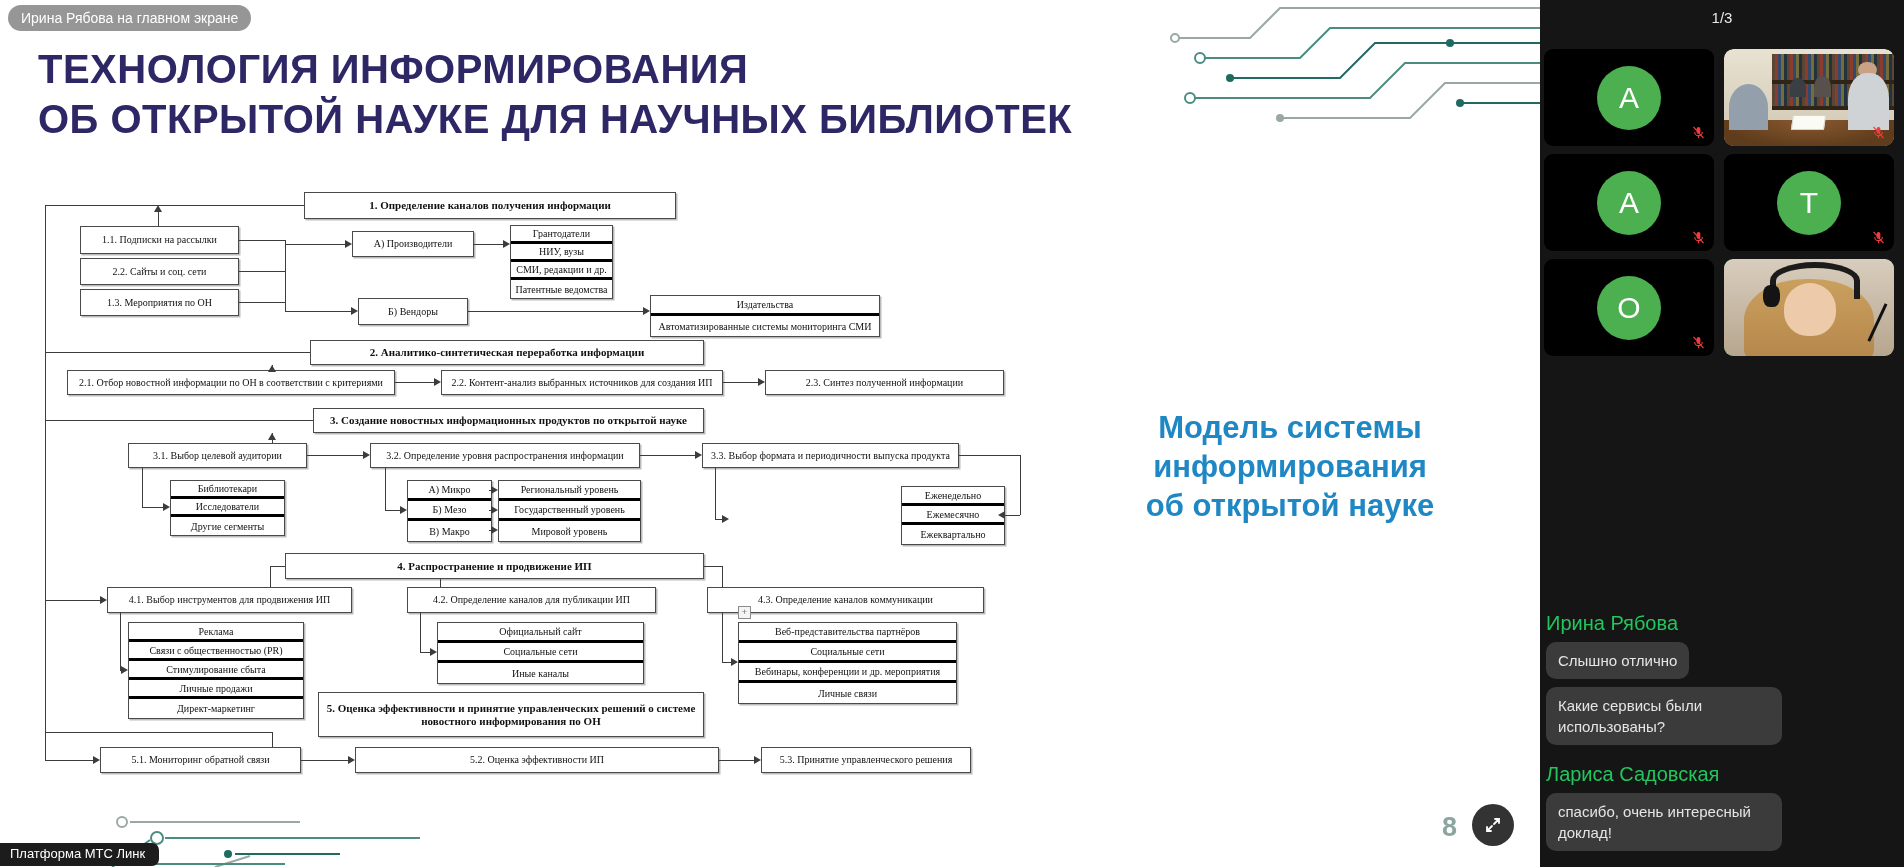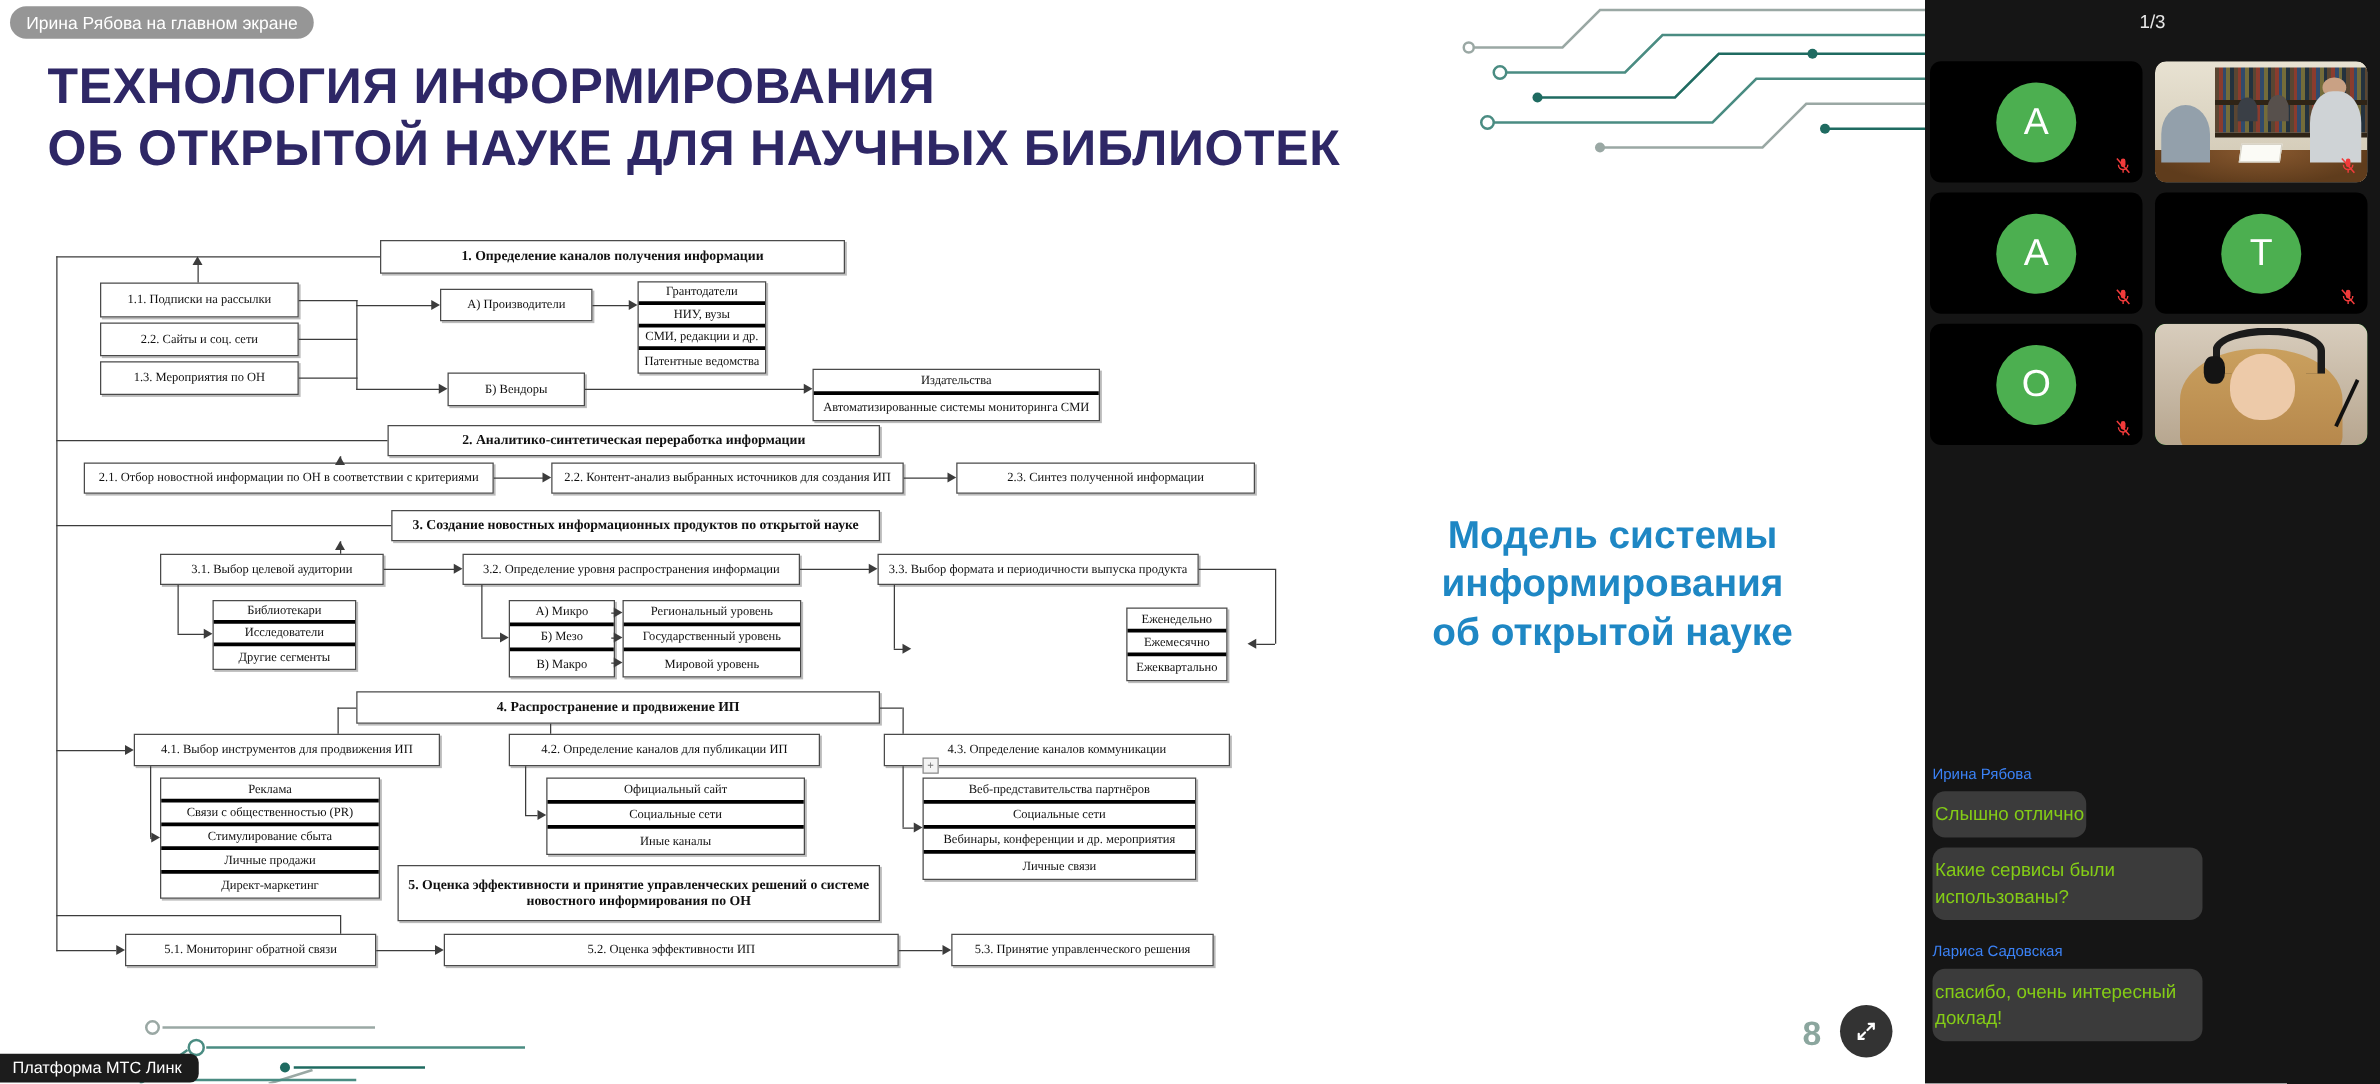--- a/index.html
+++ b/index.html
@@ -80,23 +80,23 @@
   .webcam .hair{position:absolute;left:12%;bottom:-9%;width:76%;height:88%;
     background:linear-gradient(#caa05e,#b4854a);border-radius:48% 48% 18% 18%;}
   .webcam .band{position:absolute;left:27%;top:3%;width:46%;height:32%;border:6px solid #1b1b1b;
     border-bottom:none;border-radius:50% 50% 0 0;}
   .webcam .cup{position:absolute;left:23%;top:27%;width:10%;height:23%;background:#141414;border-radius:40%;}
   .webcam .face{position:absolute;left:35%;top:25%;width:31%;height:54%;background:#edcaa9;
     border-radius:50% 50% 46% 46%;}
   .webcam .micarm{position:absolute;right:9%;top:44%;width:3px;height:42%;background:#111;transform:rotate(25deg);}
 
   #chat{position:absolute;left:6px;top:612px;width:290px;cursor:default;}
-  .chat-name{color:#3b82f6;font-size:12px;margin:18px 0 7px 0;}
+  .chat-name{color:#22c55e;font-size:20px;margin:18px 0 7px 0;}
   .chat-name:first-child{margin-top:0;}
-  .chat-bubble{background:#3b3b3b;color:#84cc16;font-size:15px;line-height:21px;padding:8px 2px;
+  .chat-bubble{background:#3b3b3b;color:#e5e5e5;font-size:15px;line-height:21px;padding:8px 12px;
     border-radius:10px;width:fit-content;max-width:212px;margin-bottom:8px;}
 </style>
 </head>
 <body>
 
 <div id="app">
 
   <div id="slide">
 
     <svg class="circuit-top" width="380" height="130">
@@ -177,21 +177,21 @@
         <div class="fstack" style="left: 407px; top: 480px; width: 85px;">
           <div class="frow" style="height: 20px;">А) Микро</div>
           <div class="frow" style="height: 20px;">Б) Мезо</div>
           <div class="frow" style="height: 20px;">В) Макро</div>
         </div>
         <div class="fstack" style="left: 498px; top: 480px; width: 143px;">
           <div class="frow" style="height: 20px;">Региональный уровень</div>
           <div class="frow" style="height: 20px;">Государственный уровень</div>
           <div class="frow" style="height: 20px;">Мировой уровень</div>
         </div>
-        <div class="fstack" style="left: 901px; top: 486px; width: 81px;">
+        <div class="fstack" style="left: 901px; top: 486px; width: 104px;">
           <div class="frow" style="height: 19px;">Еженедельно</div>
           <div class="frow" style="height: 19px;">Ежемесячно</div>
           <div class="frow" style="height: 19px;">Ежеквартально</div>
         </div>
         <div class="fstack" style="left: 128px; top: 622px; width: 176px;">
           <div class="frow" style="height: 19px;">Реклама</div>
           <div class="frow" style="height: 19px;">Связи с общественностью (PR)</div>
           <div class="frow" style="height: 19px;">Стимулирование сбыта</div>
           <div class="frow" style="height: 19px;">Личные продажи</div>
           <div class="frow" style="height: 19px;">Директ-маркетинг</div>

